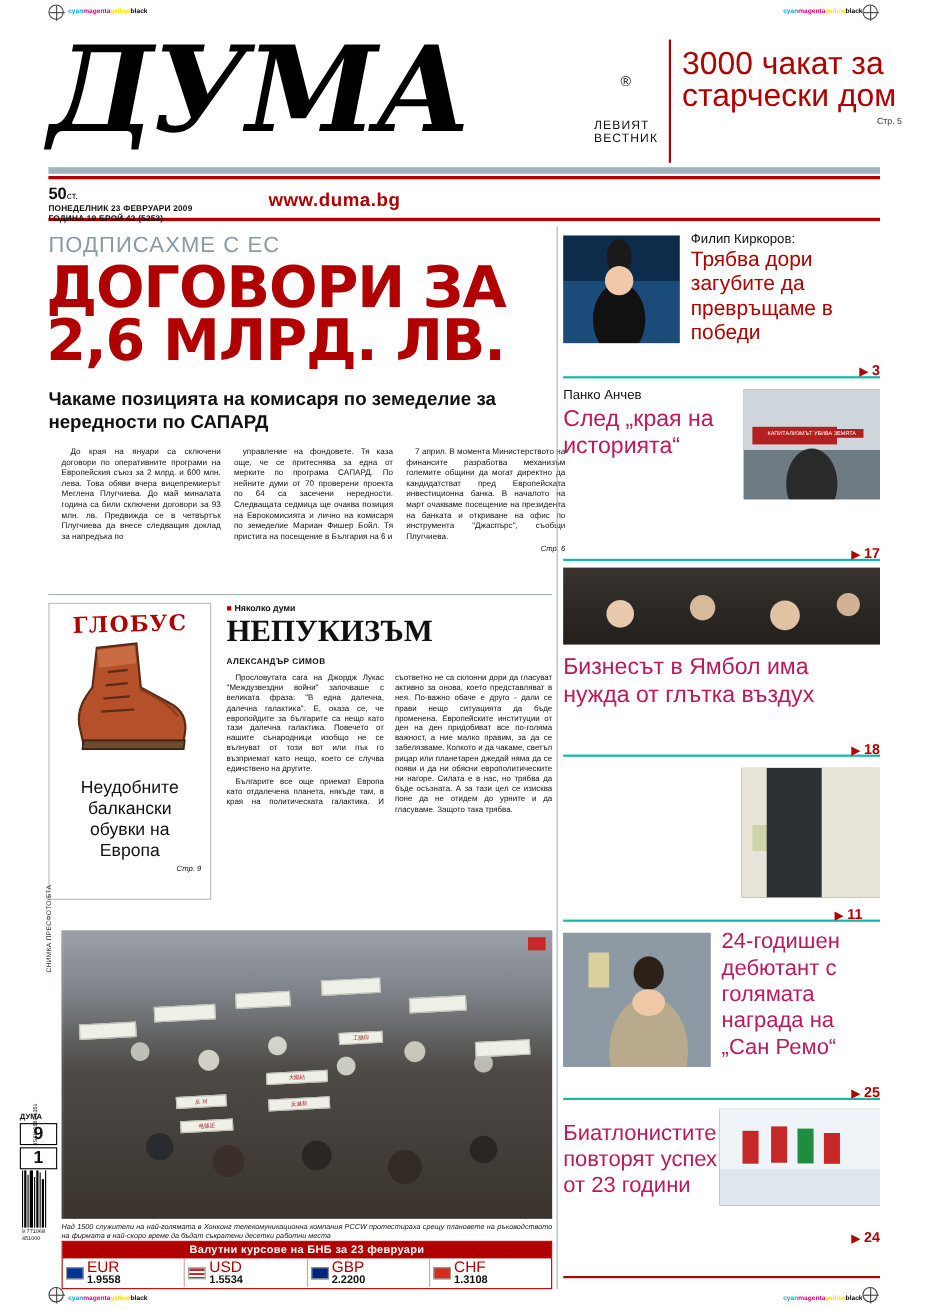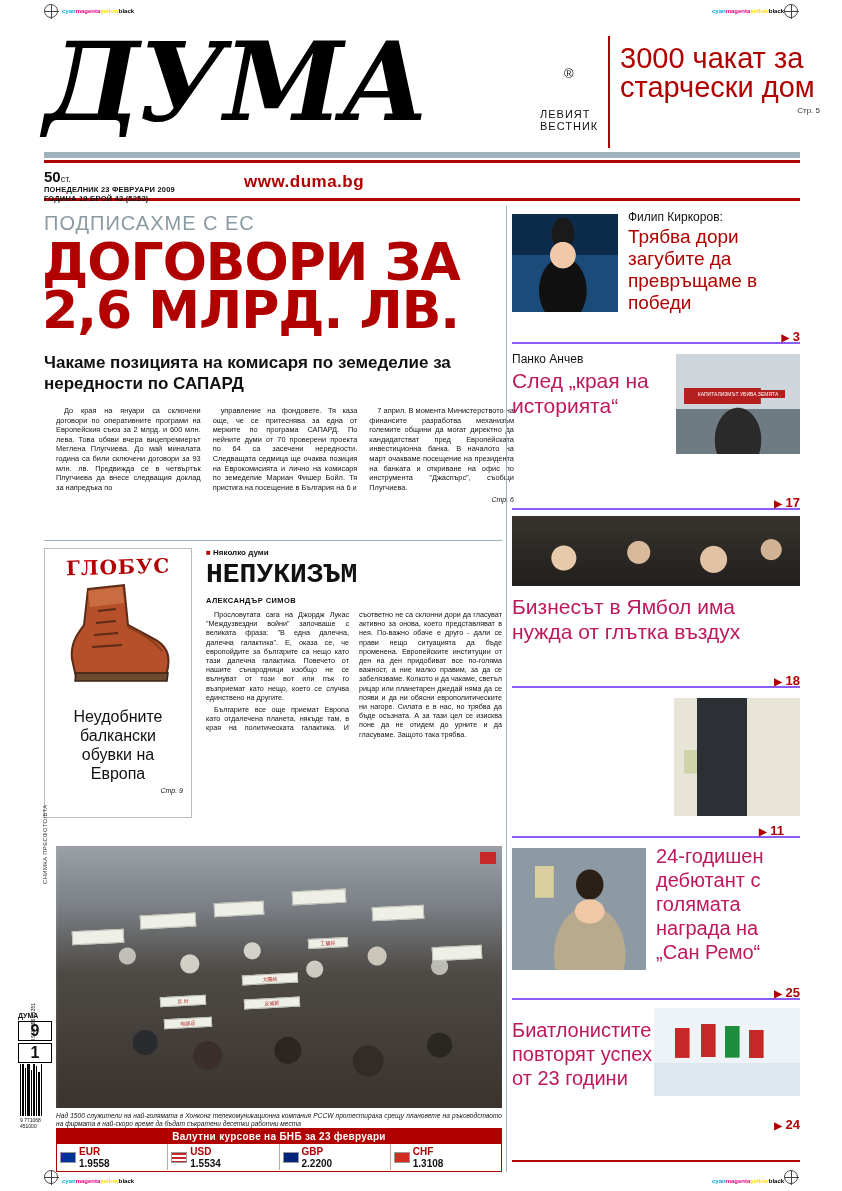--- a/index.html
+++ b/index.html
@@ -88,21 +88,21 @@
   .globus-cap {
     font-size:16px; line-height:19px; text-align:center; padding:6px 8px 0 8px; color:#111;
   }
   .globus-pg { font-size:7px; text-align:right; padding:4px 8px 0 0; font-style:italic;}
 
   
   .nepu { position:absolute; left:206px; top:548px; width:296px; }
   .nepu-kicker { font-size:8px; font-weight:bold; }
   .nepu-kicker .tri { color:#b00000; }
   .nepu-title {
-    font-family:Liberation Mono, monospace; font-weight:bold; font-size:28px;
+    font-family:Liberation Serif, serif; font-weight:bold; font-size:28px;
     letter-spacing:0px; margin-top:2px;
   }
   .nepu-author { font-size:7.5px; font-weight:bold; margin-top:6px; letter-spacing:.4px;}
   .nepu-body {
     margin-top:5px; column-count:2; column-gap:10px;
     font-size:7.2px; line-height:9.2px; text-align:justify;
   }
   .nepu-body p { margin:0 0 3px 0; text-indent:8px;}
 
   
@@ -140,27 +140,27 @@
     border:1px solid #b00000;
   }
   .currency .title {
     background:#b00000; color:#fff; font-size:10px; font-weight:bold; text-align:center;
     padding:2px 0; letter-spacing:.3px;
   }
   .currency .row { display:flex; height:26px; }
   .currency .cell { flex:1; display:flex; align-items:center; border-right:1px solid #d8a0a0; padding-left:3px;}
   .currency .cell:last-child { border-right:none; }
   .flag { width:16px; height:11px; margin-right:3px; border:1px solid #999; flex:0 0 auto;}
-  .cur-code { font-size:10px; font-weight:bold; color:#b00000; margin-right:3px;}
+  .cur-code { font-size:14px; font-weight:normal; color:#b00000; margin-right:3px;}
   .cur-val { font-size:10px; font-weight:bold; }
   .cur-inner { line-height:10px; }
 
   
   .rail { position:absolute; left:512px; top:208px; width:288px; }
-  .rail-item { position:relative; border-bottom:2px solid #8b5cf6; padding-bottom:4px; margin-bottom:6px; }
+  .rail-item { position:relative; border-bottom:2px solid #14b8a6; padding-bottom:4px; margin-bottom:6px; }
   .rail-kicker { font-size:12px; margin:2px 0 2px 0; }
   .rail-title { font-size:19px; line-height:22px; color:#b00000; }
   .rail-title.blk { color:#be185d; }
   .rail-page { text-align:right; font-size:13px; font-weight:bold; color:#b00000; }
   .rail-page .tri { font-size:10px; }
   .thumb { background:#8a8a8a; overflow:hidden; position:relative; }
 
   
   .ph { position:absolute; inset:0; }
 

